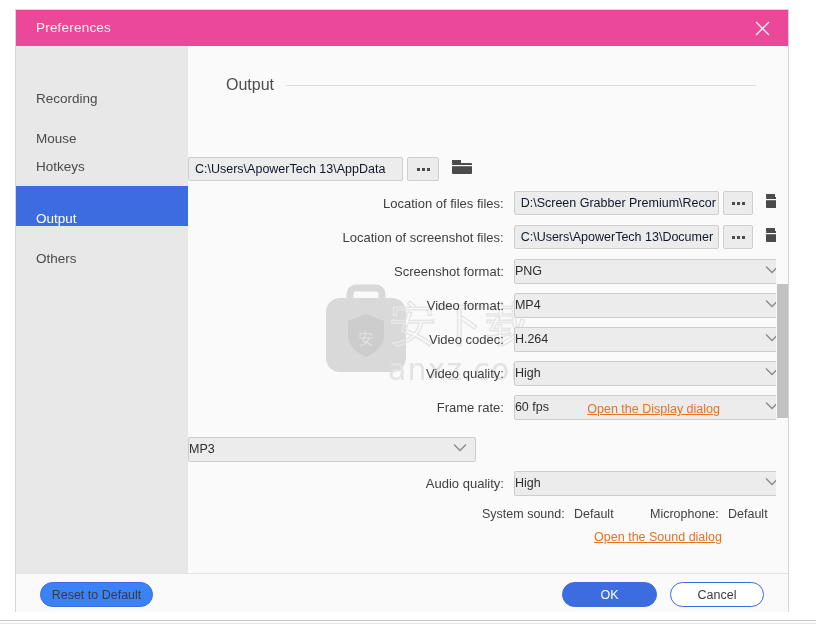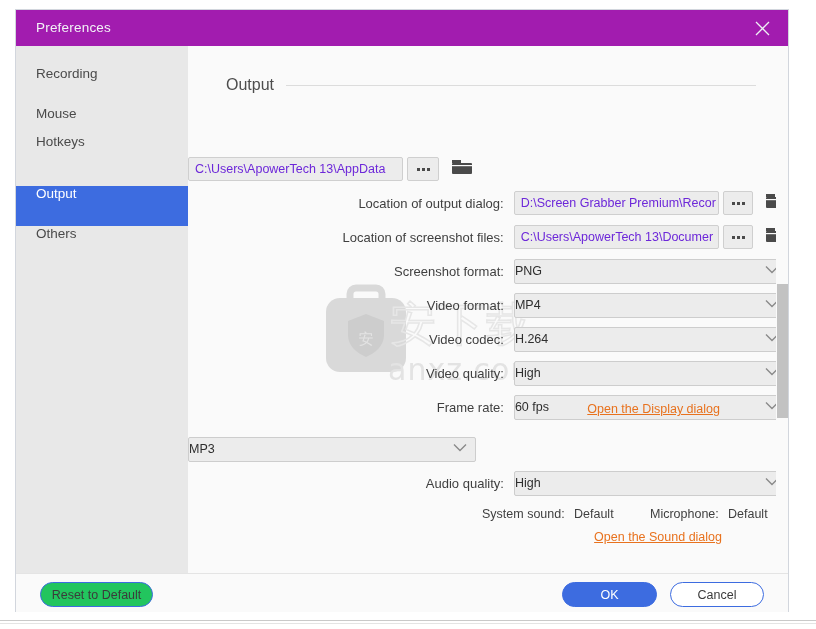--- a/index.html
+++ b/index.html
@@ -46,21 +46,21 @@
     height: 601px;
     background: #fafafa;
     box-shadow: 0 0 0 1px #d2d6dd;
   }
 
   .titlebar {
     position: absolute;
     left: 0; top: 0;
     width: 772px;
     height: 36px;
-    background: #a21caf;
+    background: #ec4899;
   }
   .title-text {
     position: absolute;
     left: 20px;
     top: 10px;
     font-size: 13.5px;
     color: #f2f3f6;
     letter-spacing: .2px;
   }
   .close-btn {
@@ -83,21 +83,21 @@
     width: 172px;
     height: 527px;
     background: #e8e8e8;
   }
   .side-item {
     position: absolute;
     left: 0;
     width: 172px;
     height: 40px;
     display: flex;
-    align-items: flex-start;
+    align-items: flex-end;
     cursor: pointer;
     box-sizing: border-box;
     padding-left: 20px;
     font-size: 13.5px;
     color: #4a4a4a;
   }
   .side-item.active {
     background: #3d6ce0;
     color: #ffffff;
   }
@@ -153,21 +153,21 @@
   }
 
   .path-input {
     width: 215px;
     height: 24px;
     box-sizing: border-box;
     background: #ececec;
     border: 1px solid #cfcfcf;
     border-radius: 2px;
     font-size: 12.5px;
-    color: #6d28d9;
+    color: #0f172a;
     padding: 0 6px;
     line-height: 22px;
     overflow: hidden;
     white-space: nowrap;
     font-family: "Liberation Sans", sans-serif;
     cursor: text;
   }
   .dots-btn {
     width: 32px;
     height: 24px;
@@ -274,21 +274,21 @@
     font-size: 12.5px;
     display: flex;
     align-items: center;
     justify-content: center;
     cursor: pointer;
     font-family: "Liberation Sans", sans-serif;
   }
   .btn-reset {
     left: 24px;
     width: 113px;
-    background: #22c55e;
+    background: #3b82f6;
     border: 1px solid #3d6ce0;
     color: #3b3b3b;
   }
   .btn-ok {
     left: 546px;
     width: 95px;
     background: #3d6ce0;
     border: 1px solid #3d6ce0;
     color: #ffffff;
   }
@@ -400,21 +400,21 @@
             <svg width="22" height="18" viewBox="0 0 22 18">
               <rect x="1" y="2" width="9" height="3" fill="#4a4a4a"></rect>
               <rect x="1" y="5" width="20" height="11" rx="1" fill="#4a4a4a"></rect>
               <rect x="1" y="7" width="20" height="1.2" fill="#fafafa"></rect>
             </svg>
           </span>
         </div>
       </div>
 
       <div class="row" style="top:144px">
-        <div class="row-label">Location of output dialog:</div>
+        <div class="row-label">Location of files files:</div>
         <div class="path-input">D:\Screen Grabber Premium\Recor</div>
         <div class="dots-btn">
           <span></span>
             <span></span>
             <span></span>
         </div>
         <div class="folder-btn">
           <span>
             <svg width="22" height="18" viewBox="0 0 22 18">
               <rect x="1" y="2" width="9" height="3" fill="#4a4a4a"></rect>

